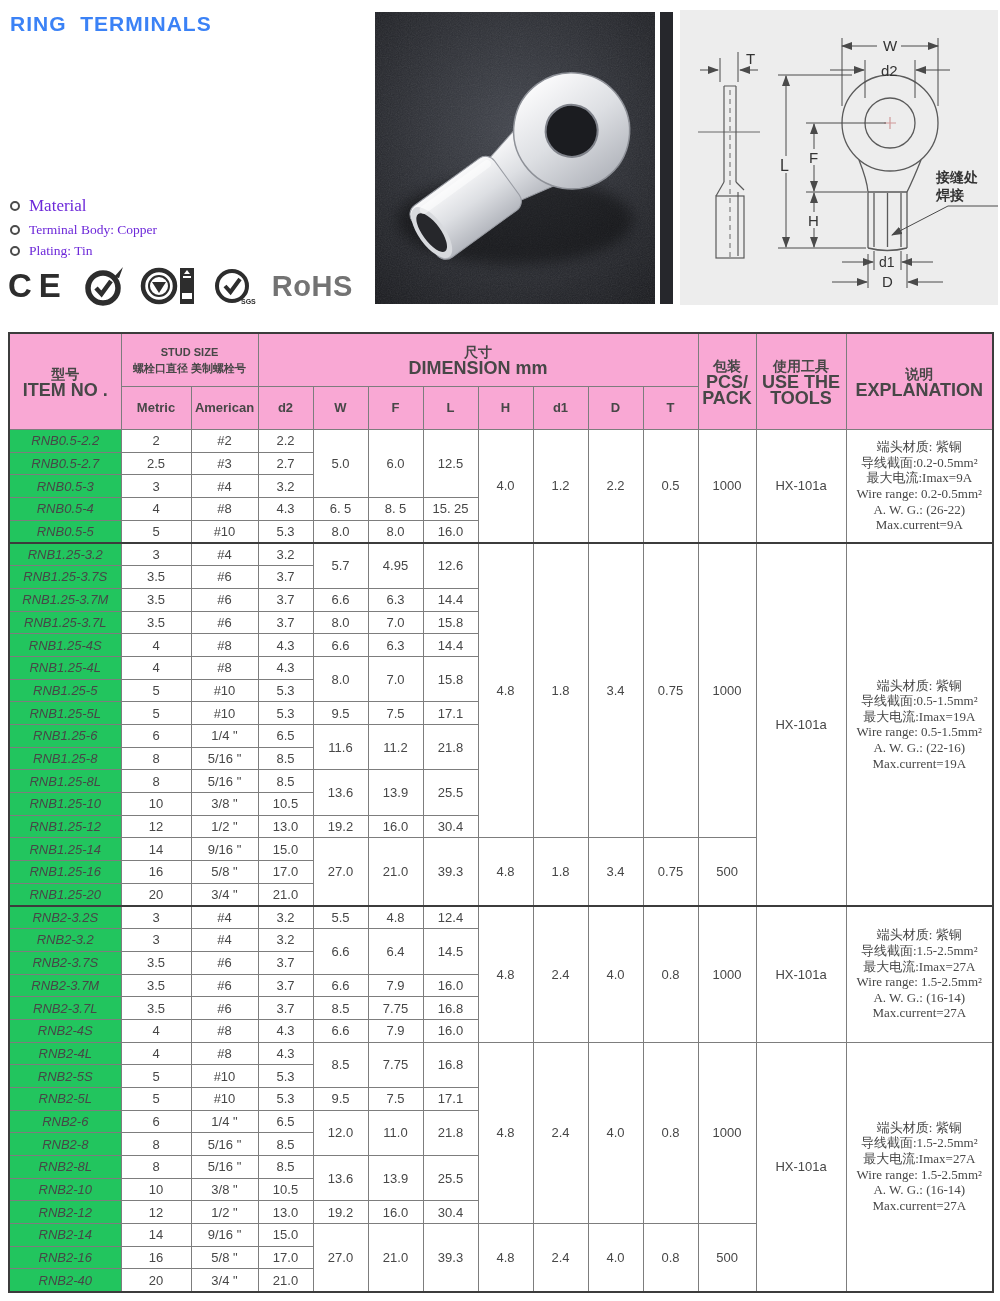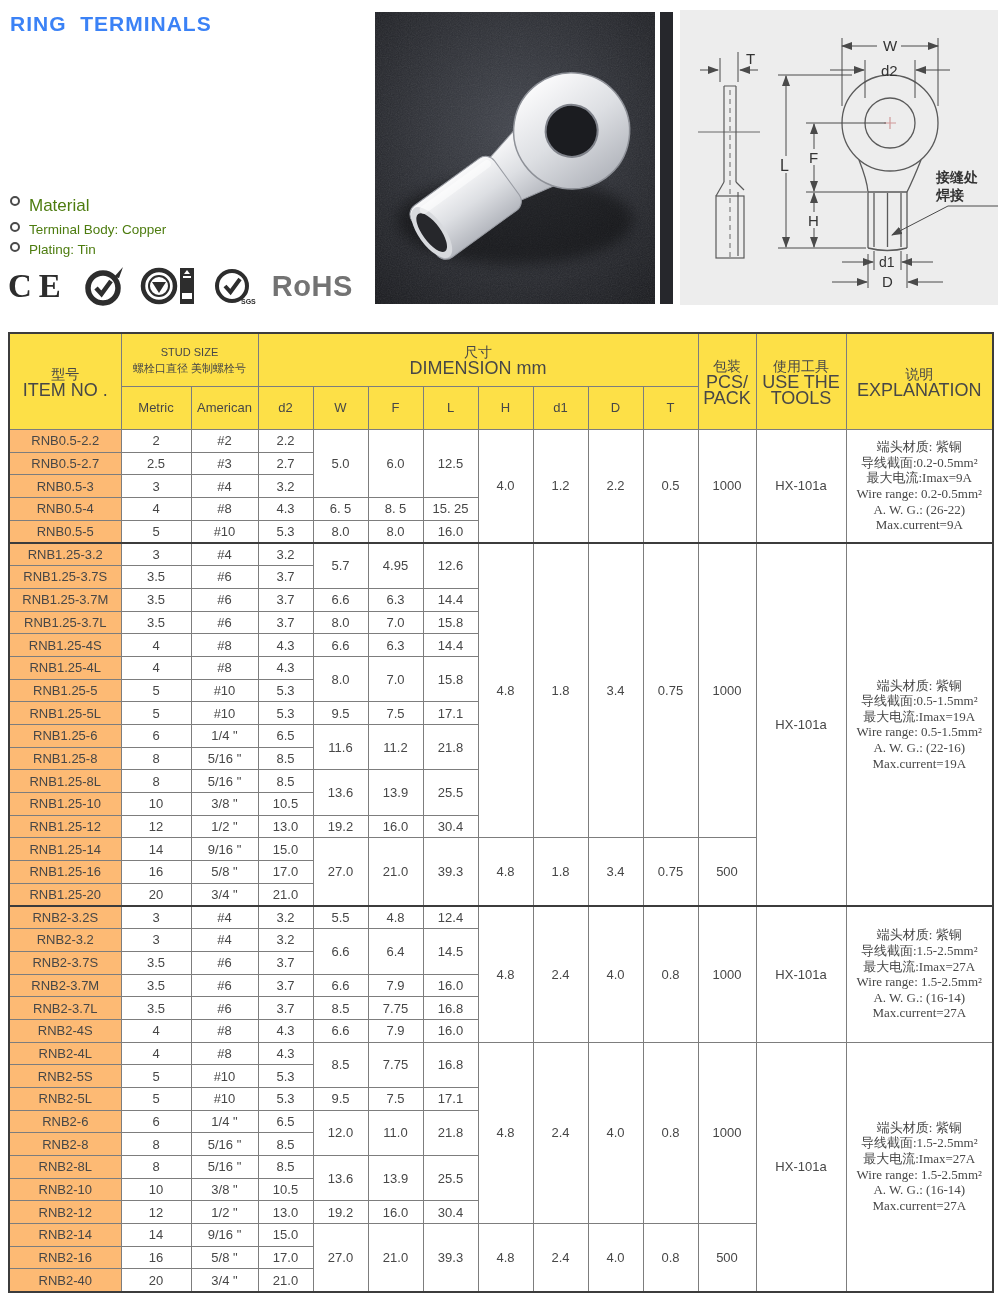--- a/index.html
+++ b/index.html
@@ -5,47 +5,47 @@
   html,body{margin:0;padding:0;}
   body{
     width:1000px;height:1301px;position:relative;background:#ffffff;
     font-family:"Liberation Sans","DejaVu Sans",sans-serif;color:#3f3f3f;
     overflow:hidden;
   }
   
   .title-block{position:absolute;left:10px;top:10px;}
   .title-line{font-size:21px;font-weight:bold;color:#3b82f6;letter-spacing:1px;line-height:27px;white-space:pre;}
   .materials{position:absolute;left:10px;top:196px;}
-  .mat-row{display:flex;align-items:flex-start;margin-bottom:5px;font-size:13.5px;color:#4d7c0f;}
+  .mat-row{display:flex;align-items:center;margin-bottom:5px;font-size:13.5px;color:#6d28d9;font-family:Liberation Serif, serif;}
   .mat-row.mat-head{font-size:17px;margin-bottom:6px;}
   .bullet{width:6px;height:6px;border:2px solid #4a4a4a;border-radius:50%;margin-right:9px;flex:0 0 auto;}
   .certs{position:absolute;left:8px;top:264px;height:44px;display:flex;align-items:center;gap:15px;}
-  .ce{font-size:33px;font-weight:bold;color:#2d2d2d;letter-spacing:7px;font-family:Liberation Serif, serif;}
+  .ce{font-size:33px;font-weight:bold;color:#2d2d2d;letter-spacing:7px;font-family:Liberation Sans, sans-serif;}
   .rohs{font-size:29px;font-weight:bold;color:#737373;letter-spacing:0.5px;}
   
   .photo-wrap{position:absolute;left:375px;top:12px;width:280px;height:292px;}
   .photo-strip{position:absolute;left:660px;top:12px;width:13px;height:292px;background:#26272c;}
   .diagram-wrap{position:absolute;left:680px;top:10px;width:318px;height:295px;}
   
   table.spec{
     position:absolute;left:8px;top:332px;width:984px;
     border-collapse:collapse;table-layout:fixed;border:2px solid #3c3c3c;
   }
   table.spec th,table.spec td{
     border:1px solid #7d7d7d;text-align:center;vertical-align:middle;
     padding:0;font-size:13px;color:#474747;overflow:hidden;
   }
   thead tr.hrow1 th{height:52px;}
   thead tr.hrow2 th{height:42px;}
-  thead th{font-weight:normal;background:#fde047;line-height:16px;}
+  thead th{font-weight:bold;background:#f9a8d4;line-height:16px;}
   thead .zh{font-size:14px;}
   thead .en{font-size:18px;}
   thead .sm{font-size:11px;letter-spacing:0;}
   tbody tr{height:22.7px;}
-  td.item{background:#fdba74;}
+  td.item{background:#22c55e;font-style:italic;}
   td.expl{
     text-align:left;padding:3px 3px 3px 9px;font-size:10.5px;line-height:15.6px;color:#4a4a4a;
     vertical-align:middle;
     font-family:Liberation Serif, serif;
   }
   tr.section-top td{border-top:2px solid #3c3c3c;}
 </style>
 </head>
 <body>
 

